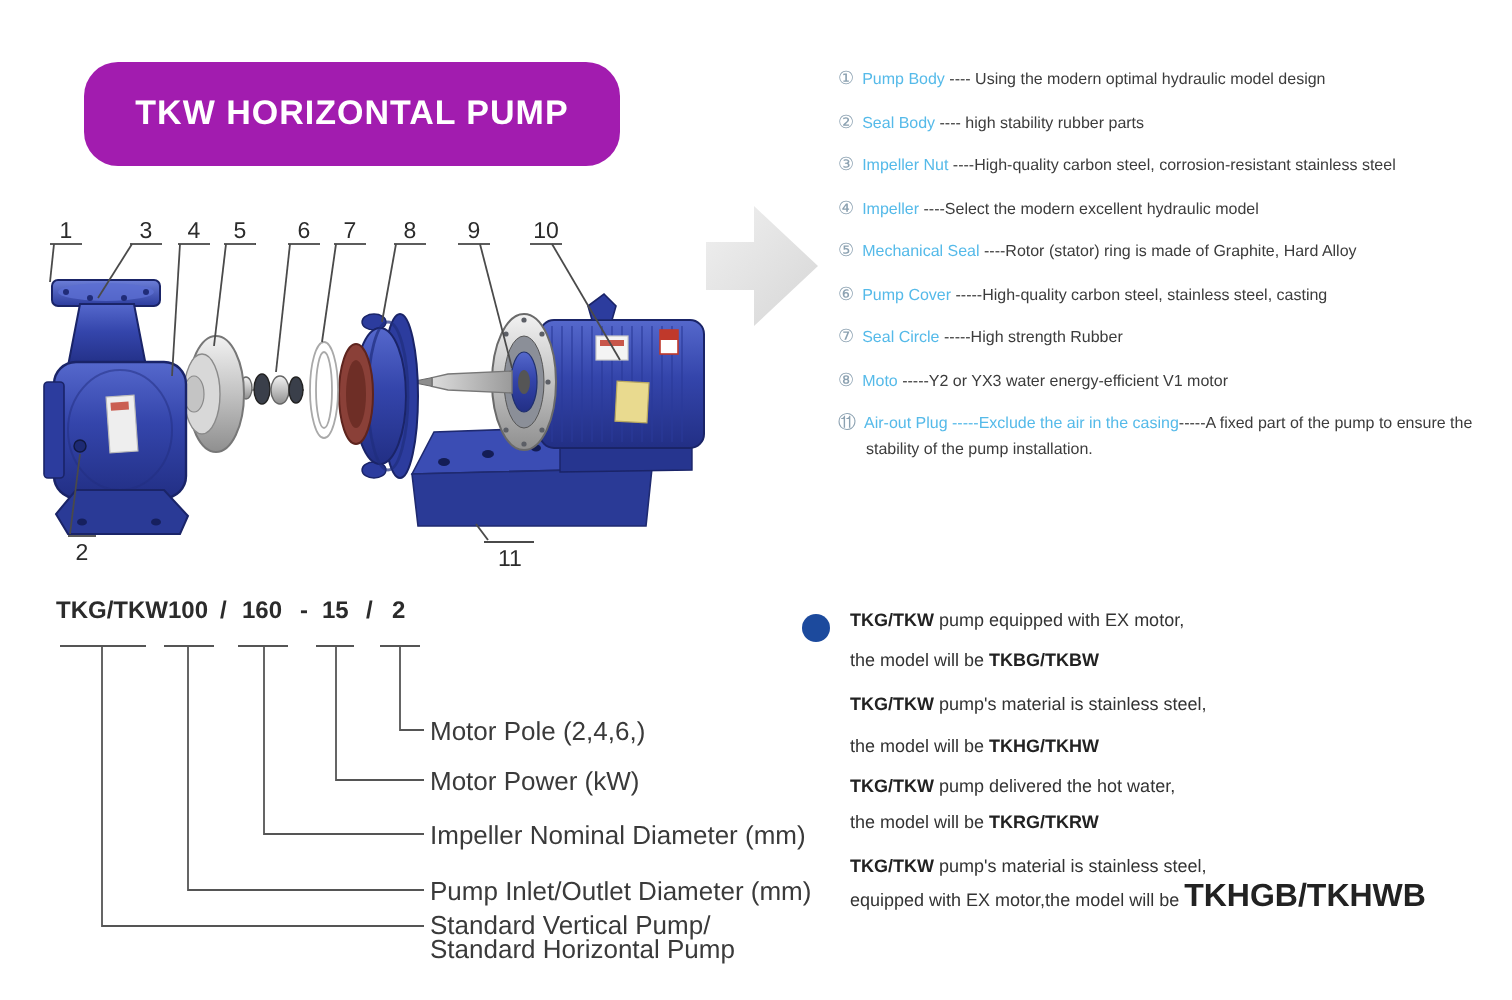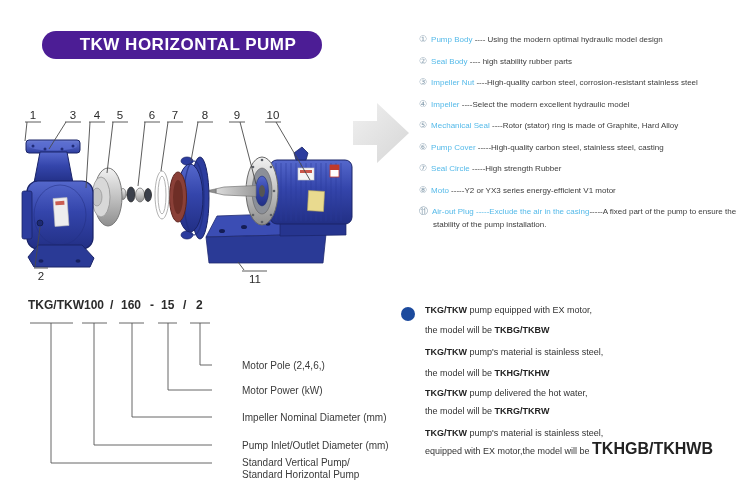--- a/index.html
+++ b/index.html
@@ -2,42 +2,42 @@
 <html><head>
 <meta charset="utf-8">
 <style>
   html,body{margin:0;padding:0;}
   body{
     width:756px;height:500px;position:relative;background:#ffffff;
     font-family:"Liberation Sans", sans-serif;color:#3c3c3c;overflow:hidden;
   }
   
   .banner{
-    position:absolute;left:42px;top:31px;width:268px;height:28px;
-    background:#4c1d95;border-radius:17px;display:flex;align-items:center;justify-content:center;padding-left:12px;
+    position:absolute;left:42px;top:31px;width:268px;height:52px;
+    background:#a21caf;border-radius:17px;display:flex;align-items:center;justify-content:center;
   }
   .banner span{color:#ffffff;font-weight:bold;font-size:17px;letter-spacing:.5px;}
   
   .diagram{position:absolute;left:10px;top:95px;width:420px;height:200px;}
   .diagram text{font-family:"Liberation Sans",sans-serif;font-size:11.5px;fill:#2b2b2b;text-anchor:middle;}
   .callout-line{stroke:#4a4a4a;stroke-width:.9;fill:none;}
   
   .specs{position:absolute;left:419px;top:33px;width:336px;}
   .spec-item{
     font-size:8px;line-height:12.5px;margin-bottom:8px;
     padding-left:14px;text-indent:-14px;white-space:normal;
   }
   .sp-num{color:#8ba1b1;font-size:9px;margin-right:4px;}
   .sp-name{color:#55bae9;}
   .sp-desc{color:#3c3c3c;}
   
   .decoder{position:absolute;left:20px;top:295px;width:345px;height:200px;}
   .decoder-lines{position:absolute;left:0;top:0;width:340px;height:200px;}
   .seg{position:absolute;top:3px;font-size:12px;font-weight:bold;color:#2b2b2b;}
-  .dec-label{position:absolute;left:195px;font-size:10px;color:#3a3a3a;line-height:12px;white-space:nowrap;margin-left:27px;}
+  .dec-label{position:absolute;left:195px;font-size:13px;color:#3a3a3a;line-height:12px;white-space:nowrap;}
   
   .notes{position:absolute;left:395px;top:300px;width:360px;height:170px;}
   .note-bullet{position:absolute;left:6px;top:7px;width:14px;height:14px;border-radius:50%;background:#1c4a9d;}
   .note-line{position:absolute;left:30px;font-size:9px;color:#333;white-space:nowrap;}
   .note-line b{font-weight:bold;color:#222;}
   .note-line .big{font-size:16px;}
 </style>
 </head>
 <body>
 
@@ -238,21 +238,21 @@
 </svg>
 
 <div class="specs">
   <div class="spec-item"><span class="sp-num">①</span><span class="sp-name">Pump Body</span><span class="sp-desc"> ---- Using the modern optimal hydraulic model design</span></div>
   <div class="spec-item"><span class="sp-num">②</span><span class="sp-name">Seal Body</span><span class="sp-desc"> ---- high stability rubber parts</span></div>
   <div class="spec-item"><span class="sp-num">③</span><span class="sp-name">Impeller Nut</span><span class="sp-desc"> ----High-quality carbon steel, corrosion-resistant stainless steel</span></div>
   <div class="spec-item"><span class="sp-num">④</span><span class="sp-name">Impeller</span><span class="sp-desc"> ----Select the modern excellent hydraulic model</span></div>
   <div class="spec-item"><span class="sp-num">⑤</span><span class="sp-name">Mechanical Seal</span><span class="sp-desc"> ----Rotor (stator) ring is made of Graphite, Hard Alloy</span></div>
   <div class="spec-item"><span class="sp-num">⑥</span><span class="sp-name">Pump Cover</span><span class="sp-desc"> -----High-quality carbon steel, stainless steel, casting</span></div>
   <div class="spec-item"><span class="sp-num">⑦</span><span class="sp-name">Seal Circle</span><span class="sp-desc"> -----High strength Rubber</span></div>
-  <div class="spec-item"><span class="sp-num">⑧</span><span class="sp-name">Moto</span><span class="sp-desc"> -----Y2 or YX3 series energy-efficient V1 motor</span></div>
+  <div class="spec-item"><span class="sp-num">⑧</span><span class="sp-name">Moto</span><span class="sp-desc"> -----Y2 or YX3 water energy-efficient V1 motor</span></div>
   <div class="spec-item"><span class="sp-num">⑪</span><span class="sp-name">Air-out Plug -----Exclude the air in the casing</span><span class="sp-desc">-----A fixed part of the pump to ensure the stability of the pump installation.</span></div>
 </div>
 
 <div class="decoder">
   <span class="seg" style="left:8px">TKG/TKW</span>
   <span class="seg" style="left:64px">100</span>
   <span class="seg" style="left:90px">/</span>
   <span class="seg" style="left:101px">160</span>
   <span class="seg" style="left:130px">-</span>
   <span class="seg" style="left:141px">15</span>

